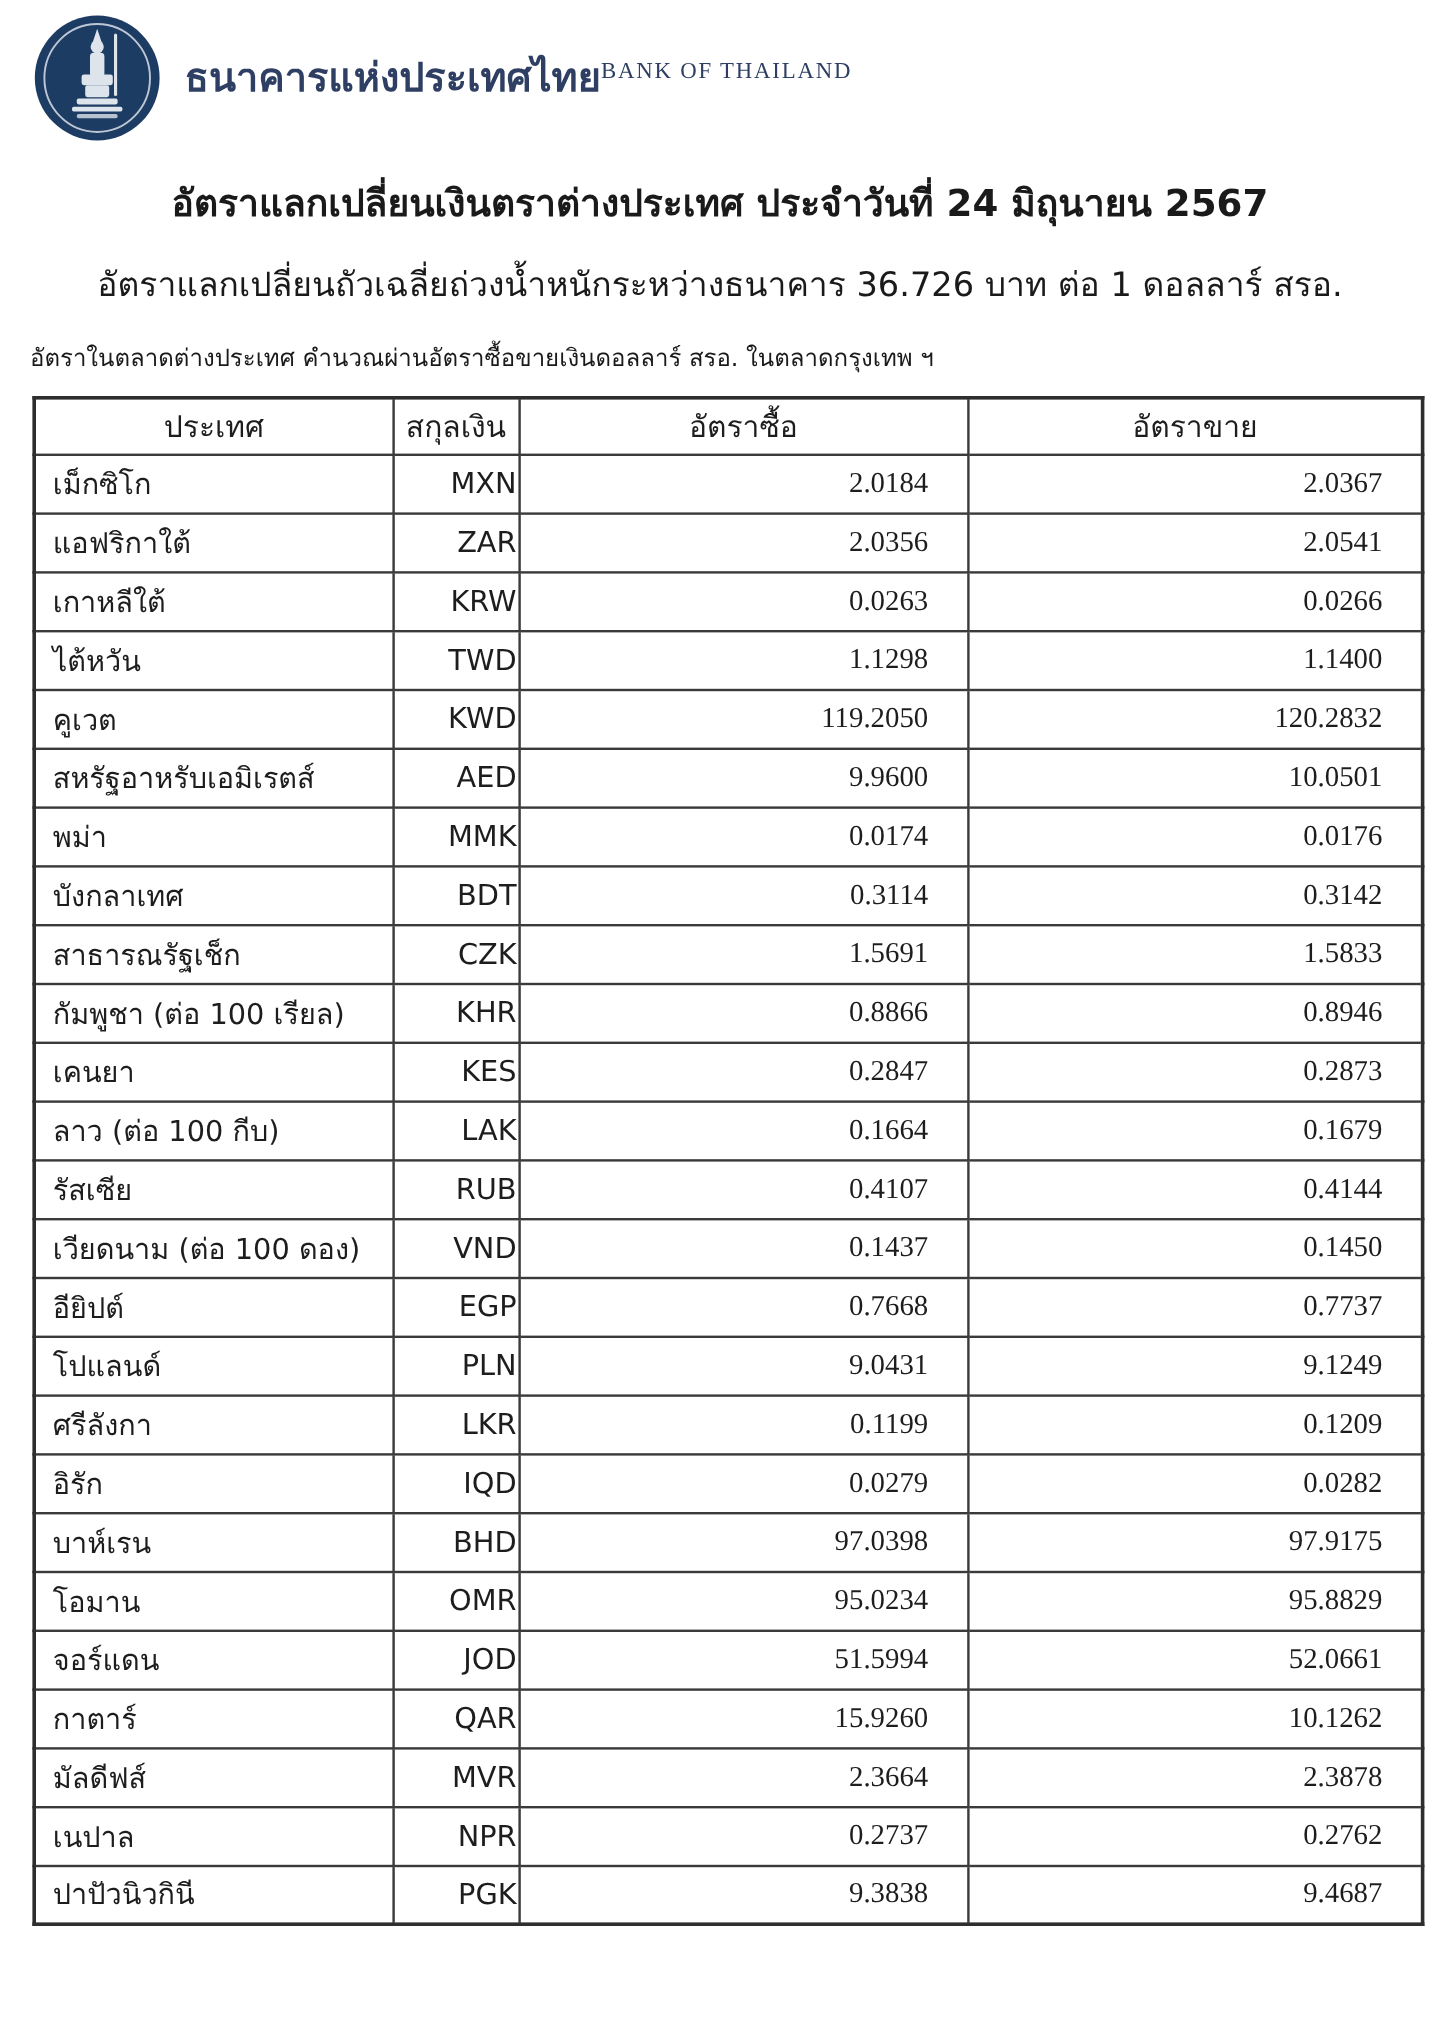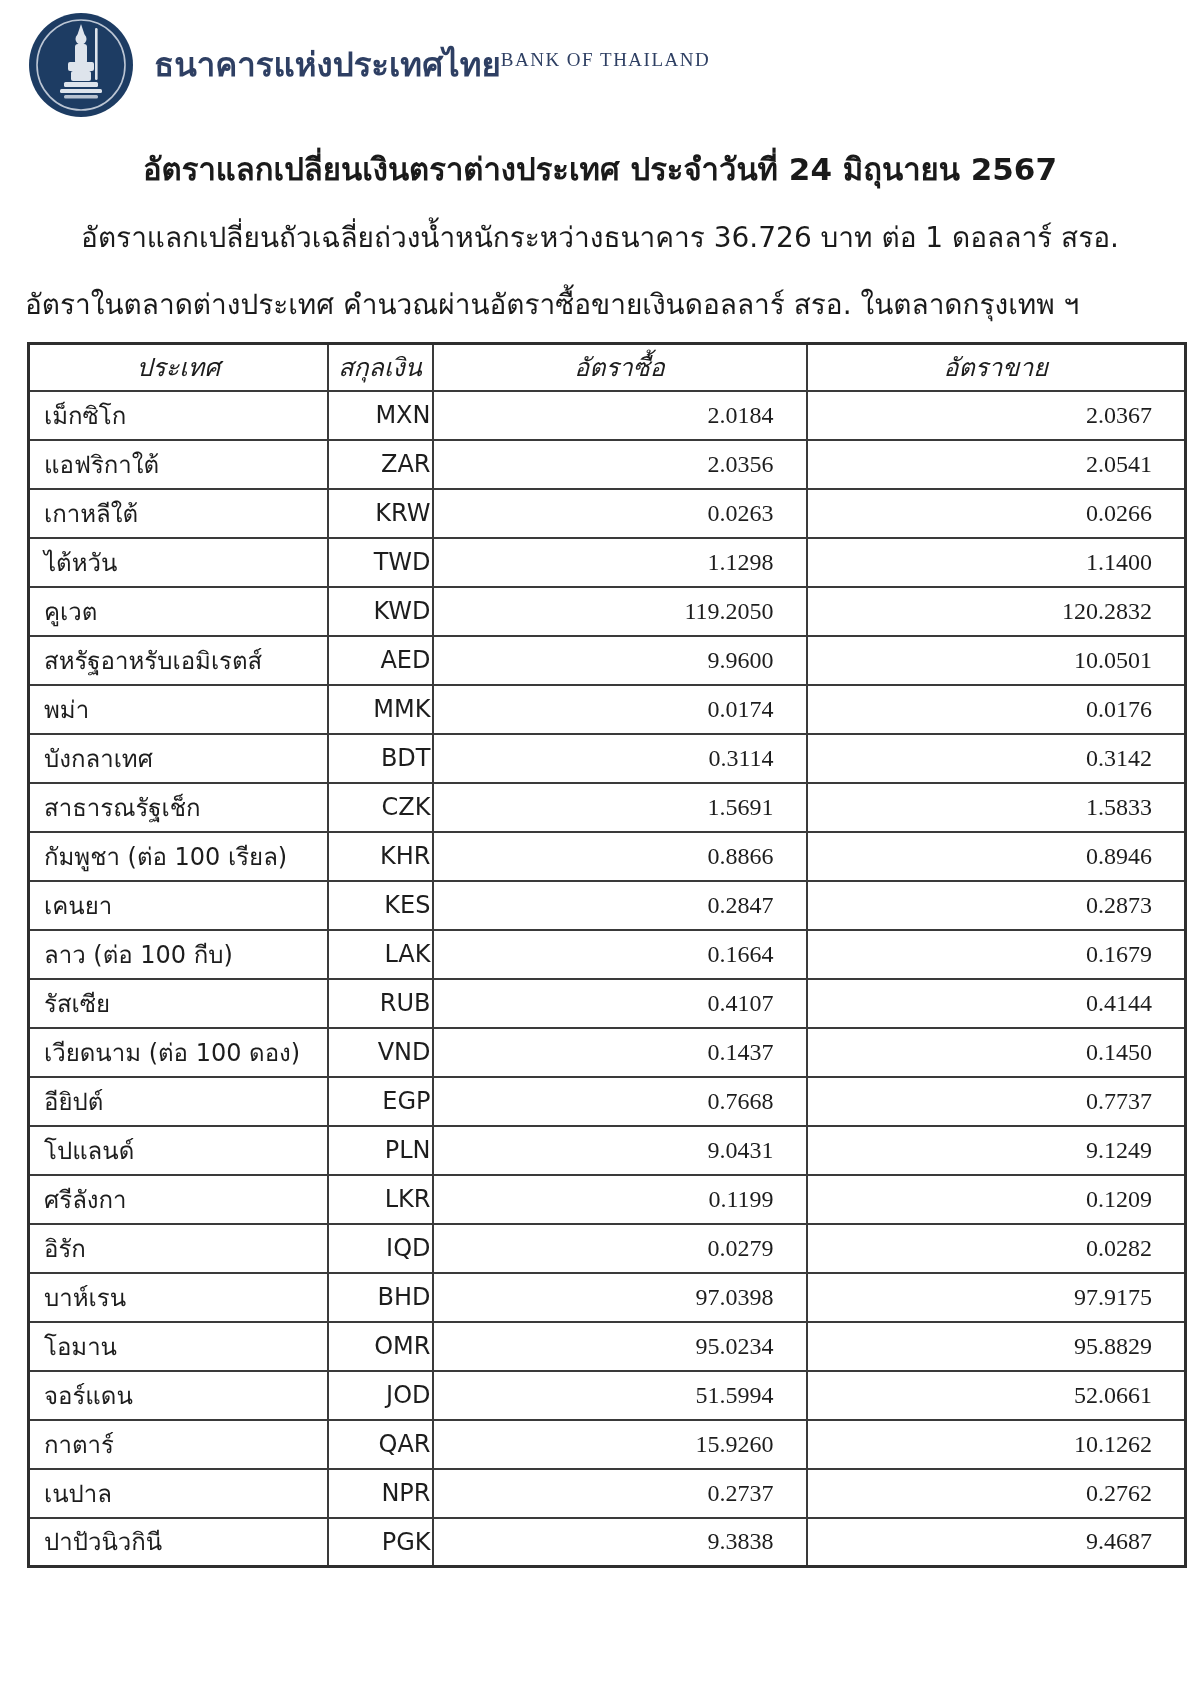--- a/index.html
+++ b/index.html
@@ -39,21 +39,21 @@
     color: #1a1a1a;
   }
   .subtitle {
     text-align: center;
     font-size: 28px;
     font-weight: 500;
     margin-top: 15px;
     color: #1a1a1a;
   }
   .note {
-    font-size: 28px;
+    font-size: 20px;
     font-weight: 400;
     margin: 21px 0 0 25px;
     color: #1a1a1a;
   }
   table.rates {
     border-collapse: collapse;
     table-layout: fixed;
     width: 1157px;
     margin: 16px 0 0 27px;
     border: 3px solid #2e2e2e;
@@ -62,21 +62,20 @@
     border: 2px solid #3a3a3a;
     font-weight: 400;
     overflow: hidden;
     white-space: nowrap;
   }
   table.rates th {
     height: 47px;
     font-size: 25px;
     font-weight: 500;
     text-align: center;
-    font-style: italic;
   }
   table.rates td {
     height: 49px;
     font-size: 24px;
   }
   col.c-country  { width: 299px; }
   col.c-currency { width: 105px; }
   col.c-buy      { width: 374px; }
   col.c-sell     { width: 379px; }
   td.cell-country  { text-align: left;  padding-left: 14px; }
@@ -257,20 +256,26 @@
     <td class="cell-rate">51.5994</td>
     <td class="cell-rate">52.0661</td>
   </tr>
       <tr>
     <td class="cell-country">กาตาร์</td>
     <td class="cell-currency">QAR</td>
     <td class="cell-rate">15.9260</td>
     <td class="cell-rate">10.1262</td>
   </tr>
       <tr>
+    <td class="cell-country">มัลดีฟส์</td>
+    <td class="cell-currency">MVR</td>
+    <td class="cell-rate">2.3664</td>
+    <td class="cell-rate">2.3878</td>
+  </tr>
+      <tr>
     <td class="cell-country">เนปาล</td>
     <td class="cell-currency">NPR</td>
     <td class="cell-rate">0.2737</td>
     <td class="cell-rate">0.2762</td>
   </tr>
       <tr>
     <td class="cell-country">ปาปัวนิวกินี</td>
     <td class="cell-currency">PGK</td>
     <td class="cell-rate">9.3838</td>
     <td class="cell-rate">9.4687</td>

